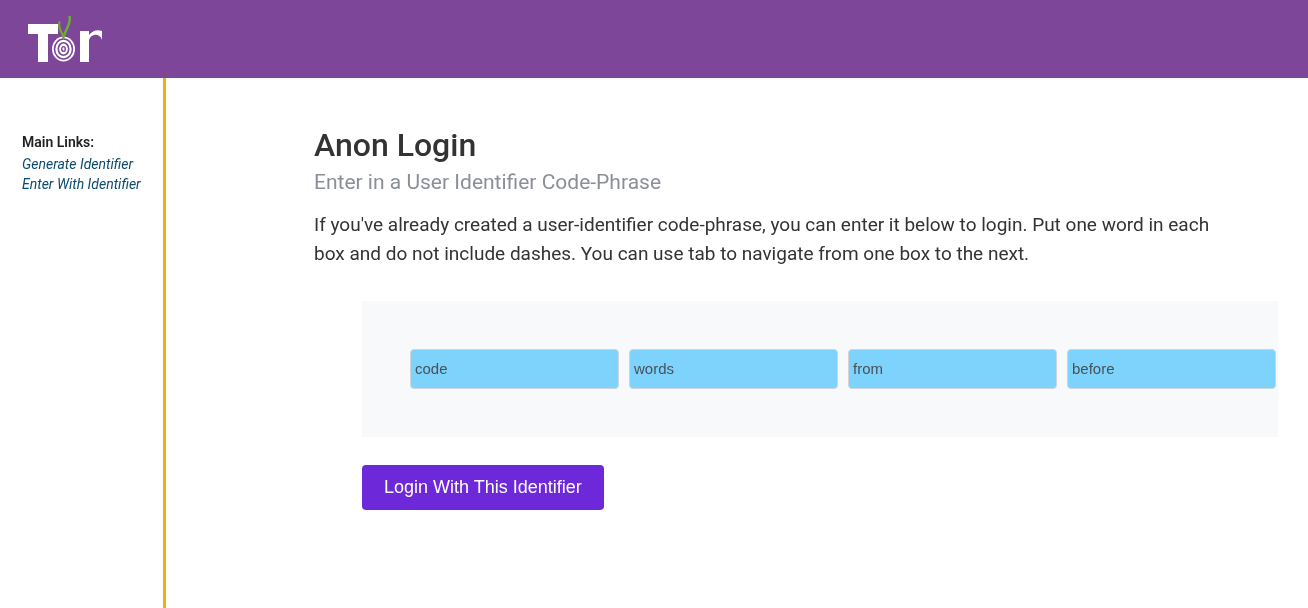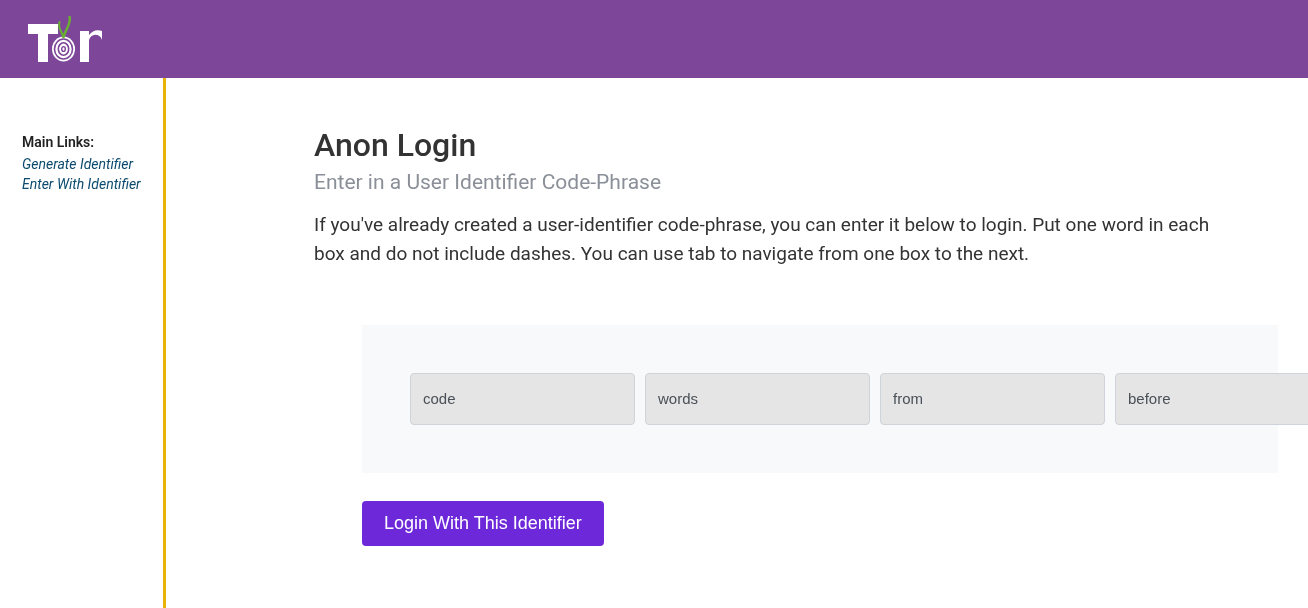--- a/index.html
+++ b/index.html
@@ -59,41 +59,41 @@
     font-size: 21px;
     font-weight: 400;
     color: #8a8f98;
     margin-bottom: 16px;
   }
   .page-text {
     font-size: 19px;
     line-height: 1.55;
     color: #333;
     max-width: 930px;
-    margin-bottom: 56px;
+    margin-bottom: 32px;
   }
   .input-panel {
     background: #f8f9fa;
     padding: 48px 48px 48px 48px;
     margin-left: 48px;
     max-width: 916px;
   }
   .input-row {
     display: flex;
     gap: 10px;
   }
   .code-input {
     flex: 1;
-    height: 52px;
+    height: 40px;
     border: 1px solid #ced4da;
     border-radius: 4px;
-    padding: 6px 12px;
+    padding: 6px 4px;
     font-size: 15px;
     color: #495057;
-    background: #e5e5e5;
+    background: #7dd3fc;
     outline: none;
   }
   .submit-btn {
     background: #6d28d9;
     color: #fff;
     border: none;
     border-radius: 4px;
     font-size: 18px;
     font-weight: 400;
     padding: 12px 22px;

